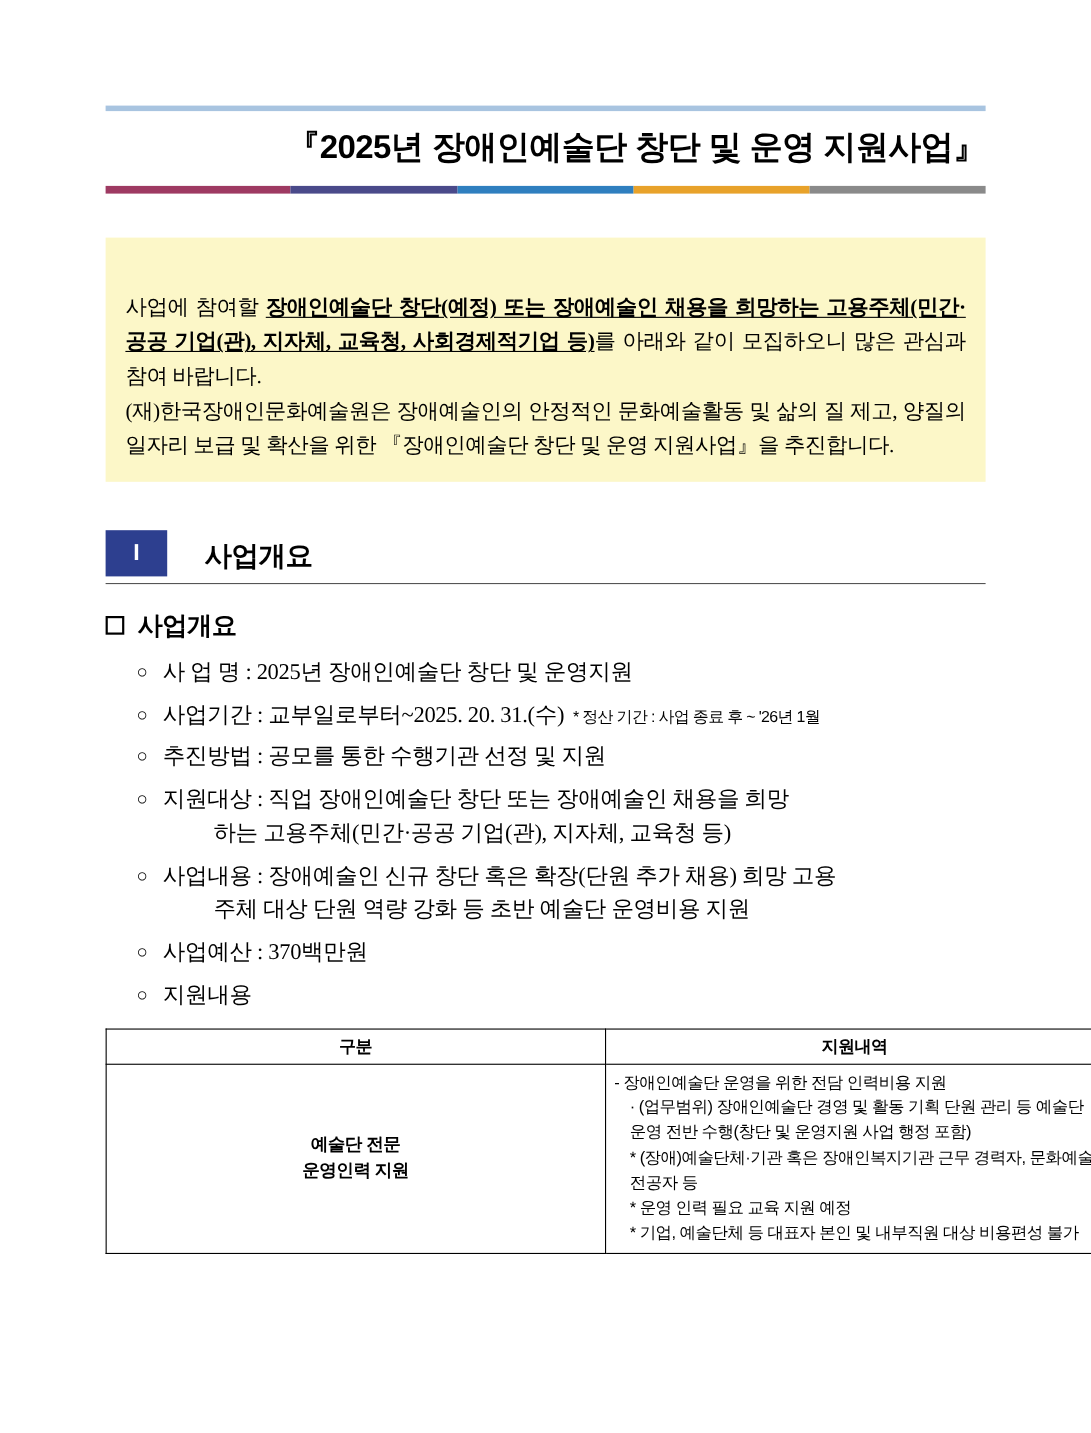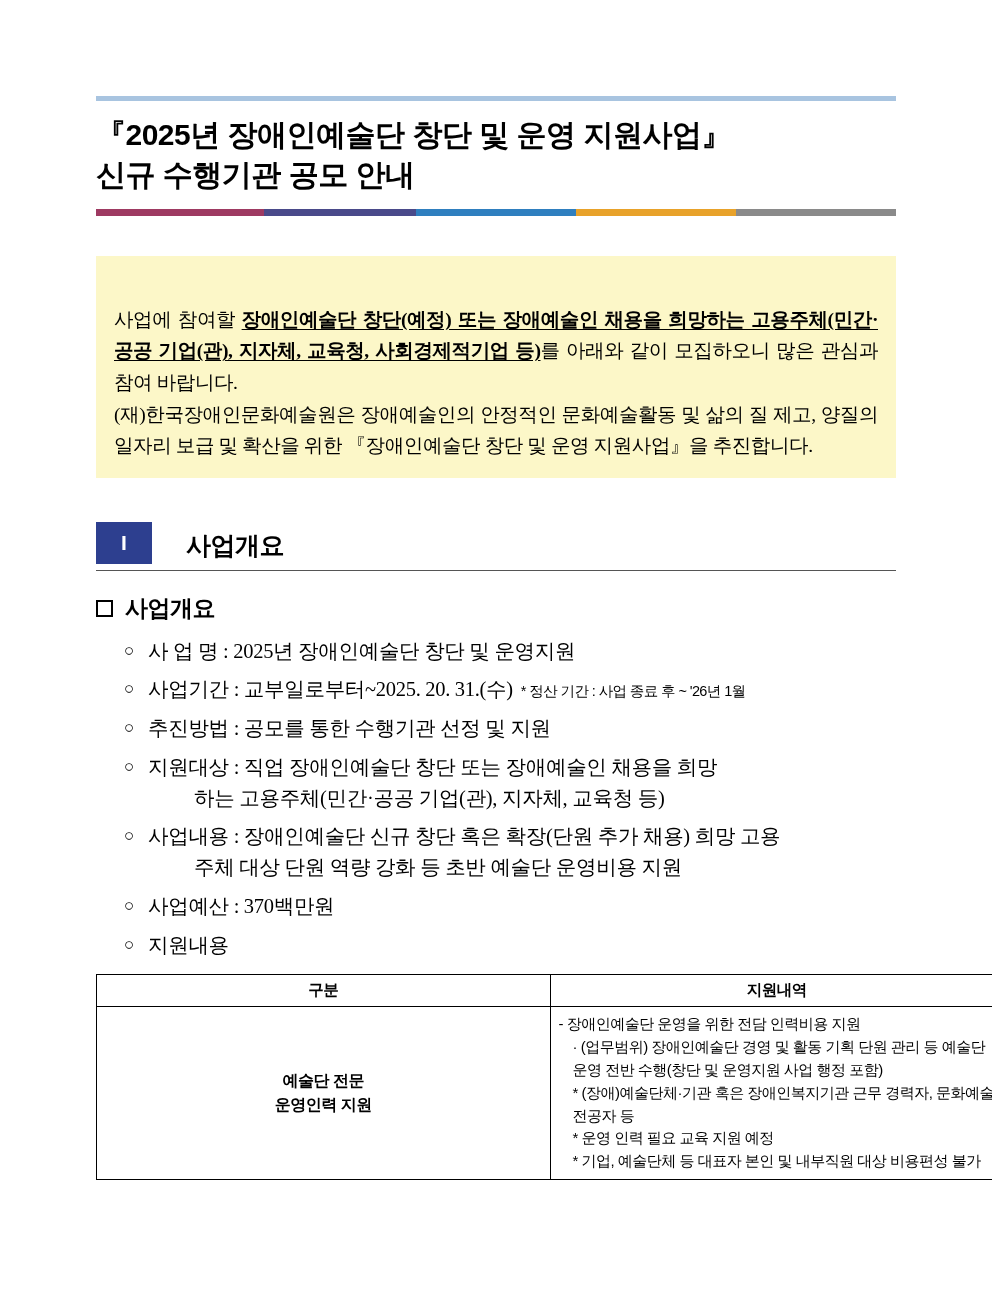--- a/index.html
+++ b/index.html
@@ -25,21 +25,21 @@
 
   
   .top-rule {
     margin-top: 96px;
     height: 5px;
     background: #a8c4e0;
     width: 800px;
     margin-left: 0px;
   }
   .doc-title {
-    text-align: left;
+    text-align: right;
     font-family: "Liberation Sans", sans-serif;
     font-weight: bold;
     font-size: 30px;
     line-height: 1.33;
     letter-spacing: -0.5px;
     margin-top: 14px;
     color: #000;
   }
   .doc-title .line2 { display: block; }
 
@@ -204,21 +204,20 @@
 </style>
 </head>
 <body>
 
 <div class="page">
 
   <div class="top-rule"></div>
 
   <div class="doc-title">
     <span>『2025년 장애인예술단 창단 및 운영 지원사업』</span>
-    <span class="line2">신규 수행기관 공모 안내</span>
   </div>
 
   <div class="color-bar">
     <span class="cb1"></span>
     <span class="cb2"></span>
     <span class="cb3"></span>
     <span class="cb4"></span>
     <span class="cb5"></span>
   </div>
 
@@ -254,21 +253,21 @@
       <span class="body"><span class="label">추진방법 : </span><span>공모를 통한 수행기관 선정 및 지원</span></span>
     </div>
 
     <div class="item">
       <span class="mark">○</span>
       <span class="body"><span class="label">지원대상 : </span><span>직업 장애인예술단 창단 또는 장애예술인 채용을 희망</span><span class="cont">하는 고용주체(민간·공공 기업(관), 지자체, 교육청 등)</span></span>
     </div>
 
     <div class="item">
       <span class="mark">○</span>
-      <span class="body"><span class="label">사업내용 : </span><span>장애인예술단 신규 창단 혹은 확장(단원 추가 채용) 희망 고용</span><span class="cont">주체 대상 단원 역량 강화 등 초반 예술단 운영비용 지원</span></span>
+      <span class="body"><span class="label">사업내용 : </span><span>장애예술인 신규 창단 혹은 확장(단원 추가 채용) 희망 고용</span><span class="cont">주체 대상 단원 역량 강화 등 초반 예술단 운영비용 지원</span></span>
     </div>
 
     <div class="item">
       <span class="mark">○</span>
       <span class="body"><span class="label">사업예산 : </span><span>370백만원</span></span>
     </div>
 
     <div class="item">
       <span class="mark">○</span>
       <span class="body"><span class="label">지원내용</span></span>

